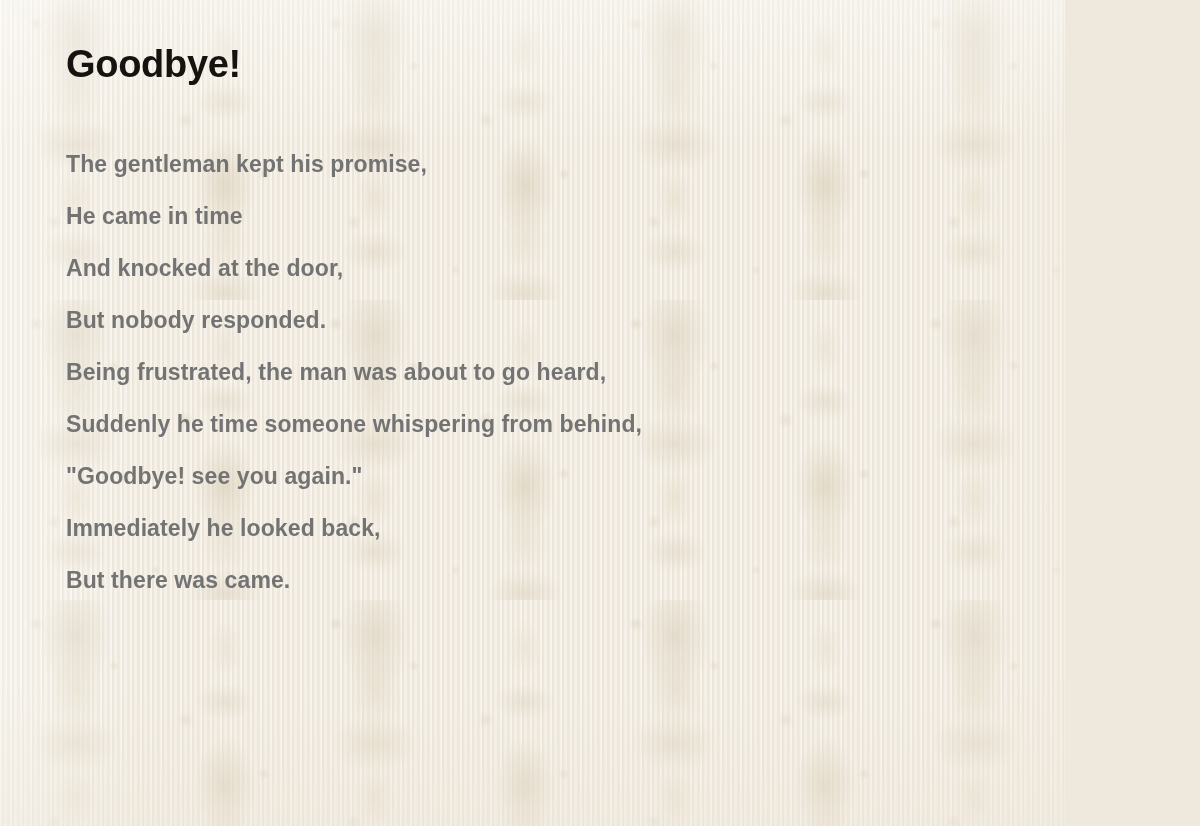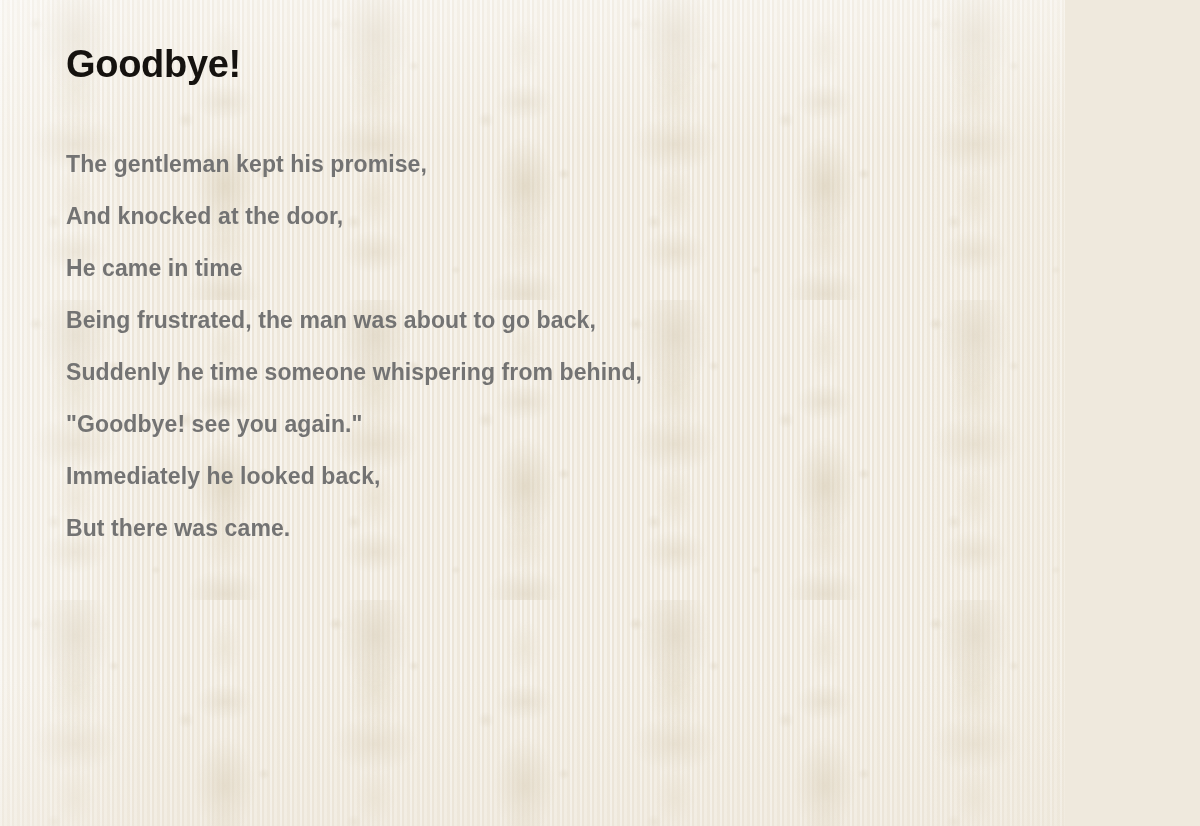--- a/index.html
+++ b/index.html
@@ -131,23 +131,24 @@
   <div class="bg-layer bg-damask-a"></div>
   <div class="bg-layer bg-damask-b"></div>
   <div class="bg-layer bg-scroll-accents"></div>
   <div class="bg-layer bg-vignette"></div>
 
   <div class="content">
     <h1 class="poem-title">Goodbye!</h1>
 
     <div class="poem-body">
       <div class="poem-line">The gentleman kept his promise,</div>
+      <div class="poem-line">He came in time</div>
       <div class="poem-line">And knocked at the door,</div>
-      <div class="poem-line">He came in time</div>
-      <div class="poem-line">Being frustrated, the man was about to go back,</div>
+      <div class="poem-line">But nobody responded.</div>
+      <div class="poem-line">Being frustrated, the man was about to go heard,</div>
       <div class="poem-line">Suddenly he time someone whispering from behind,</div>
       <div class="poem-line">"Goodbye! see you again."</div>
       <div class="poem-line">Immediately he looked back,</div>
       <div class="poem-line">But there was came.</div>
     </div>
   </div>
 
 
 </div>
 

